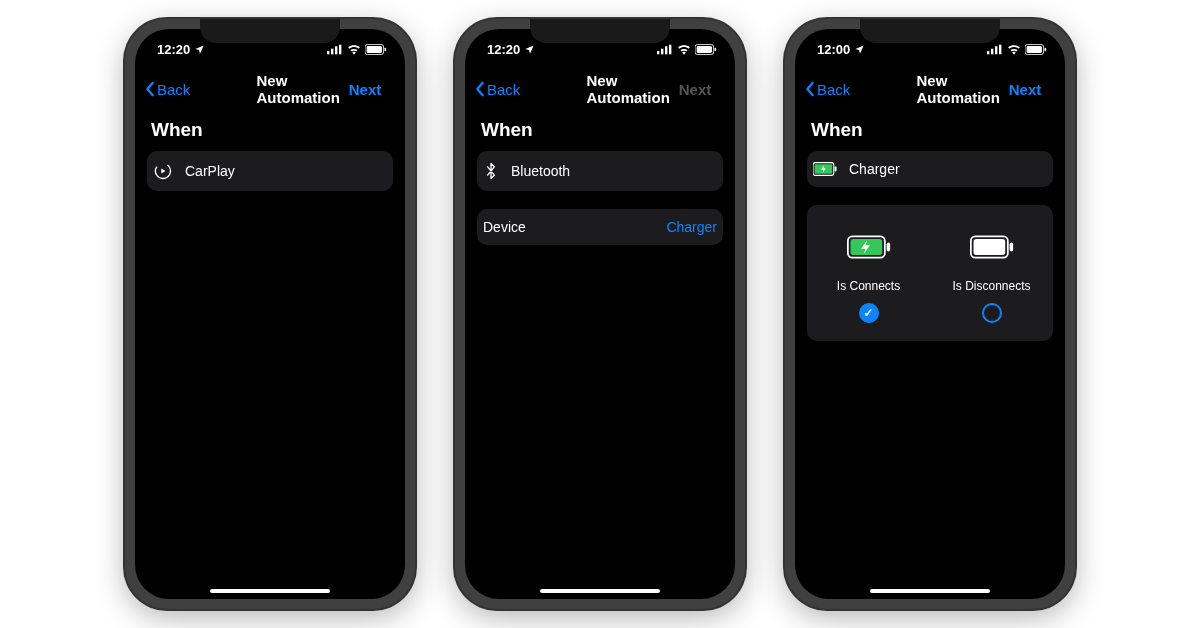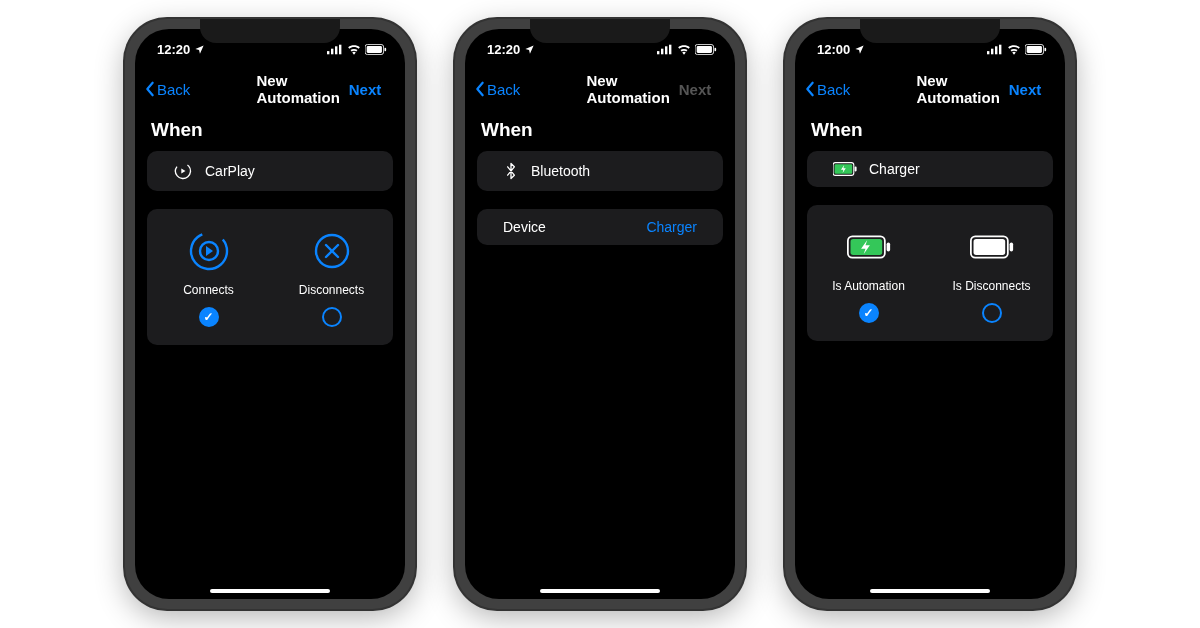--- a/index.html
+++ b/index.html
@@ -89,21 +89,21 @@
   .content { padding: 10px 12px; }
   .section-header {
     font-size: 19px;
     font-weight: 700;
     margin-bottom: 10px;
     padding-left: 4px;
   }
   .row {
     background: #1c1c1e;
     border-radius: 10px;
-    padding: 10px 26px;
+    padding: 10px 6px;
     display: flex;
     align-items: center;
     gap: 12px;
     font-size: 14px;
     margin-bottom: 18px;
   }
   .row .spacer { flex: 1; }
   .row .action { color: #0a84ff; cursor: pointer; }
   .options-card {
     background: #1c1c1e;
@@ -214,43 +214,20 @@
       <div class="row">
         <span>
           <svg width="20" height="20" viewBox="0 0 24 24" fill="none" stroke="#fff" stroke-width="1.6">
               <circle cx="12" cy="12" r="9" stroke-dasharray="40 14" transform="rotate(-40 12 12)"></circle>
               <path d="M10 9l5 3-5 3z" fill="#fff" stroke="none"></path>
             </svg>
         </span>
         <span>CarPlay</span>
       </div>
 
-      <div class="options-card">
-        <div class="option">
-          <div class="option-icon">
-            <svg width="44" height="44" viewBox="0 0 44 44" fill="none" stroke="#0a84ff" stroke-width="2.4">
-                <circle cx="22" cy="22" r="18" stroke-dasharray="90 24" transform="rotate(-40 22 22)"></circle>
-                <circle cx="22" cy="22" r="9"></circle>
-                <path d="M19 17l7 5-7 5z" fill="#0a84ff" stroke="none"></path>
-              </svg>
-          </div>
-          <div class="option-label">Connects</div>
-          <div class="radio checked"></div>
-        </div>
-        <div class="option">
-          <div class="option-icon">
-            <svg width="44" height="44" viewBox="0 0 44 44" fill="none" stroke="#0a84ff" stroke-width="2.4">
-                <circle cx="22" cy="22" r="16"></circle>
-                <path d="M16 16l12 12M28 16L16 28" stroke-linecap="round"></path>
-              </svg>
-          </div>
-          <div class="option-label">Disconnects</div>
-          <div class="radio"></div>
-        </div>
-      </div>
     </div>
 
     <div class="home-indicator"></div>
   </div>
 </div>
 
 <div class="phone">
   <div class="notch"></div>
   <div class="screen">
     <div class="status-bar">
@@ -385,21 +362,21 @@
       <div class="options-card">
         <div class="option">
           <div class="option-icon">
             <svg width="50" height="26" viewBox="0 0 50 26">
                 <rect x="1" y="1" width="42" height="24" rx="5" fill="none" stroke="#fff" stroke-width="2"></rect>
                 <rect x="4" y="4" width="36" height="18" rx="3" fill="#34c759"></rect>
                 <rect x="45" y="8" width="4" height="10" rx="2" fill="#fff"></rect>
                 <path d="M23 5l-7 10h5l-2 6 7-10h-5l2-6z" fill="#fff"></path>
               </svg>
           </div>
-          <div class="option-label">Is Automation</div>
+          <div class="option-label">Is Connects</div>
           <div class="radio checked"></div>
         </div>
         <div class="option">
           <div class="option-icon">
             <svg width="50" height="26" viewBox="0 0 50 26">
                 <rect x="1" y="1" width="42" height="24" rx="5" fill="none" stroke="#fff" stroke-width="2"></rect>
                 <rect x="4" y="4" width="36" height="18" rx="3" fill="#fff"></rect>
                 <rect x="45" y="8" width="4" height="10" rx="2" fill="#fff"></rect>
               </svg>
           </div>

